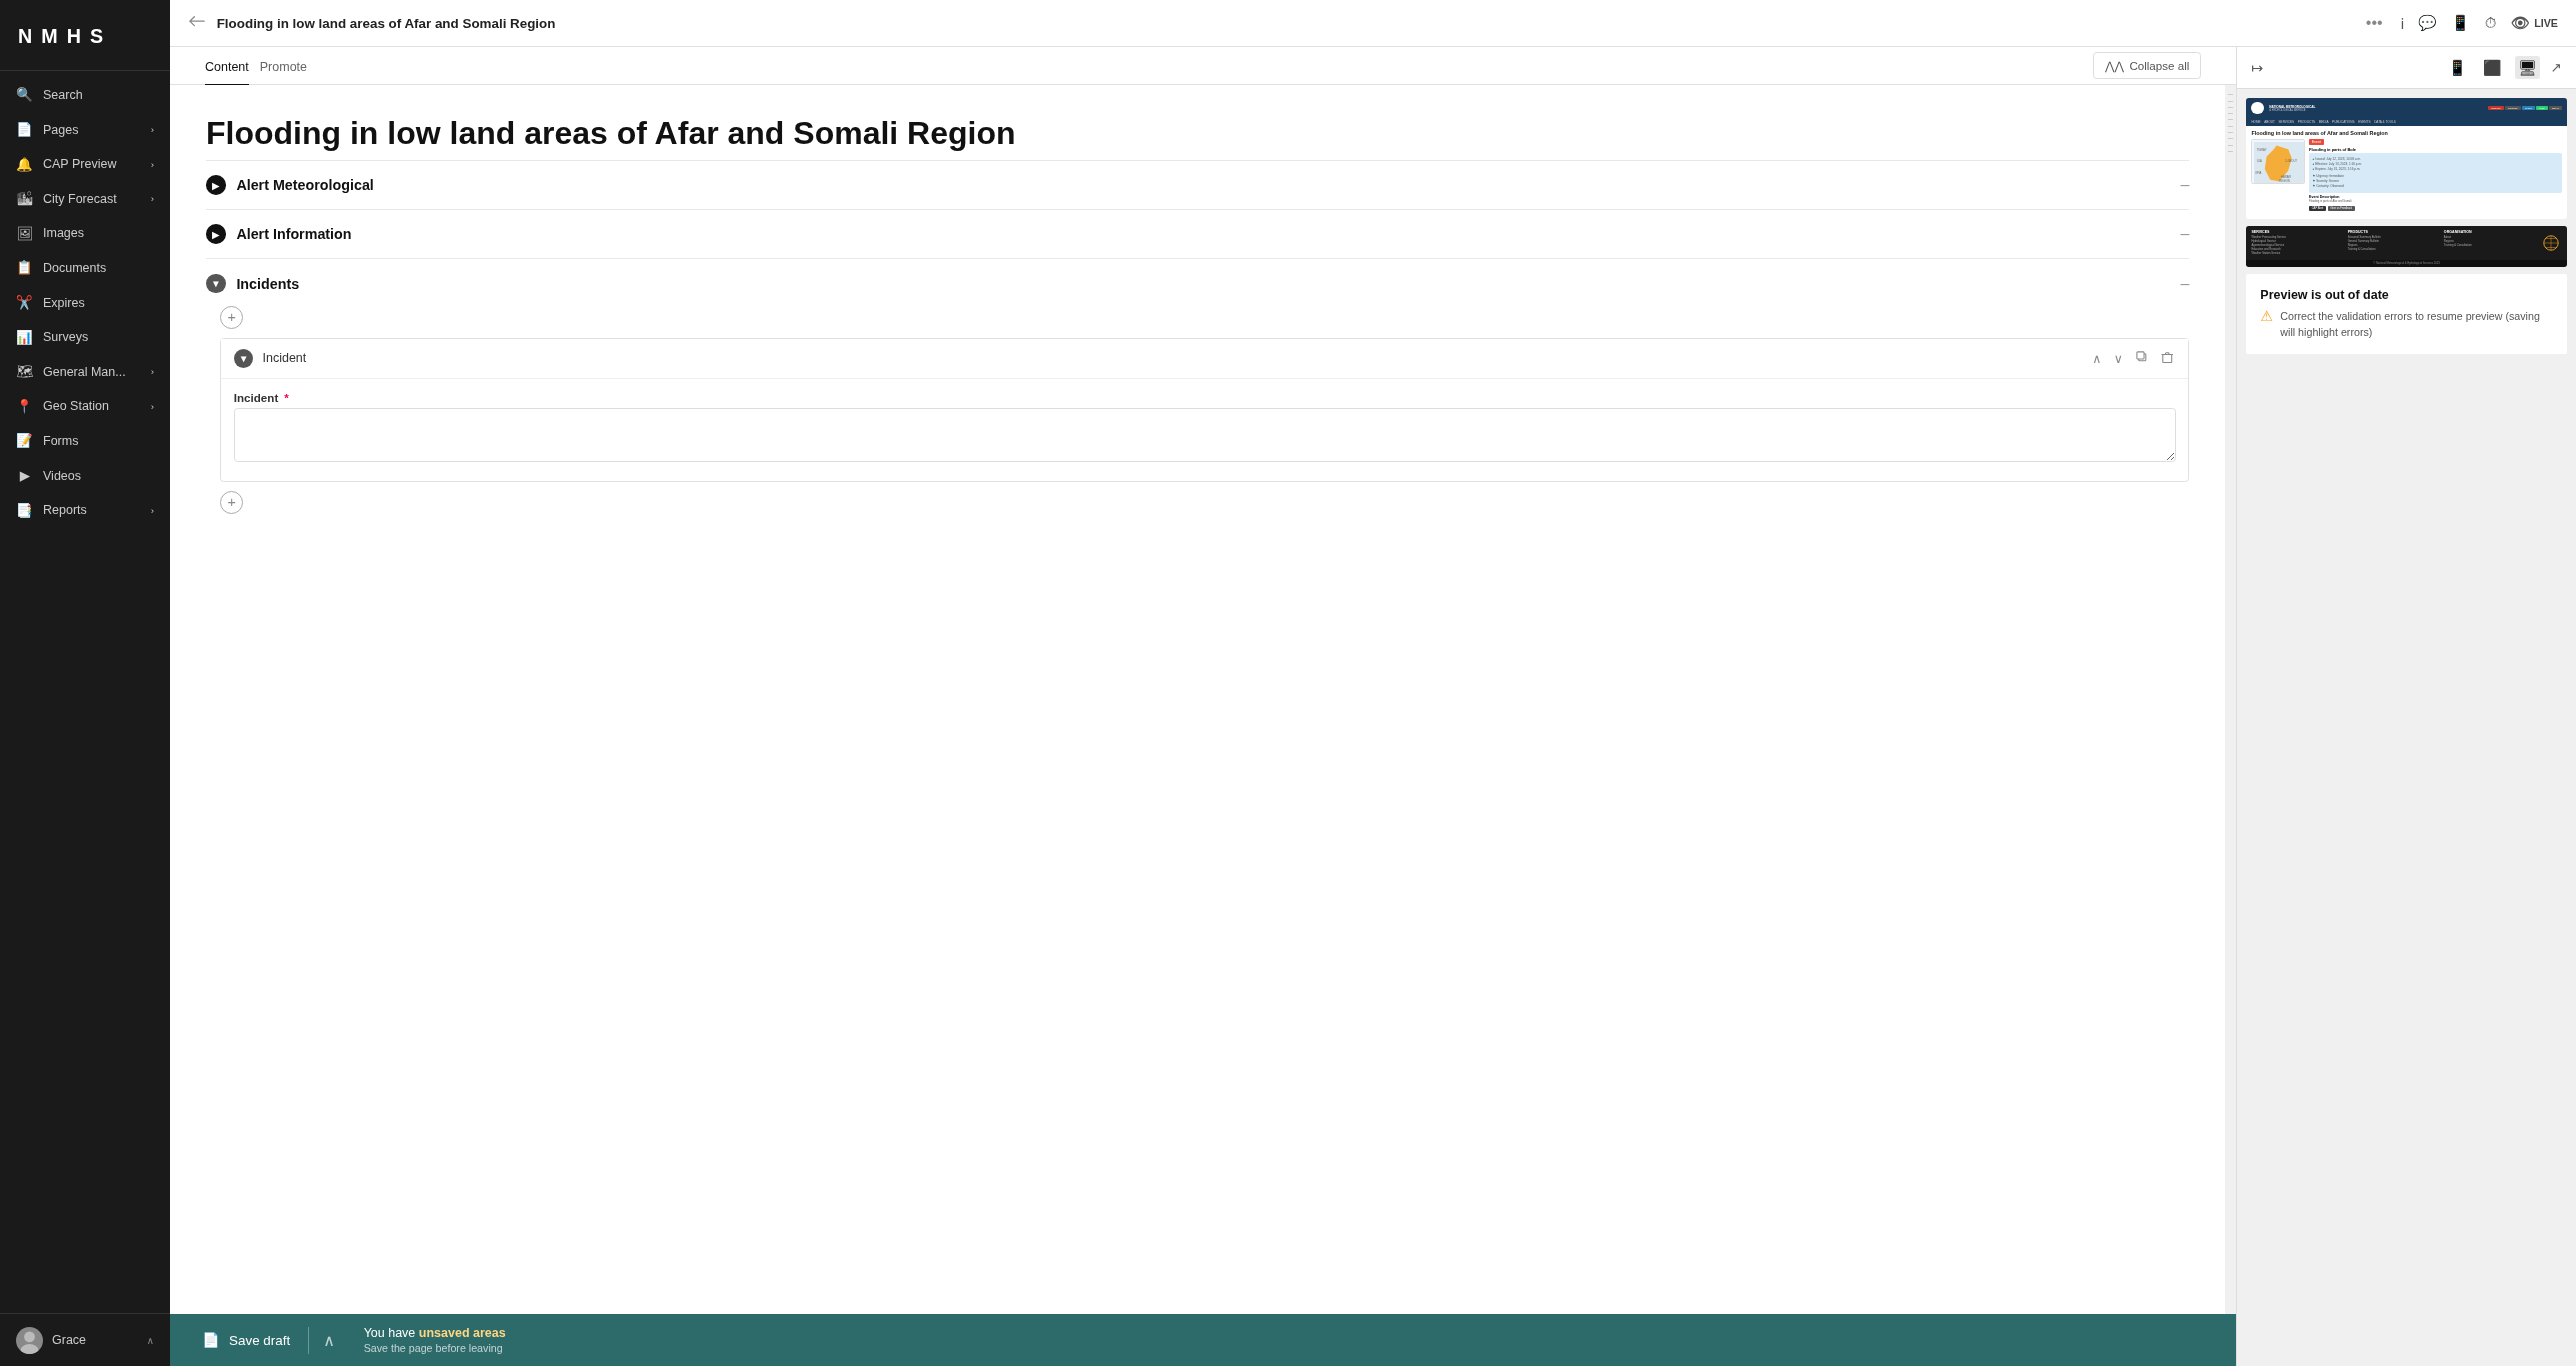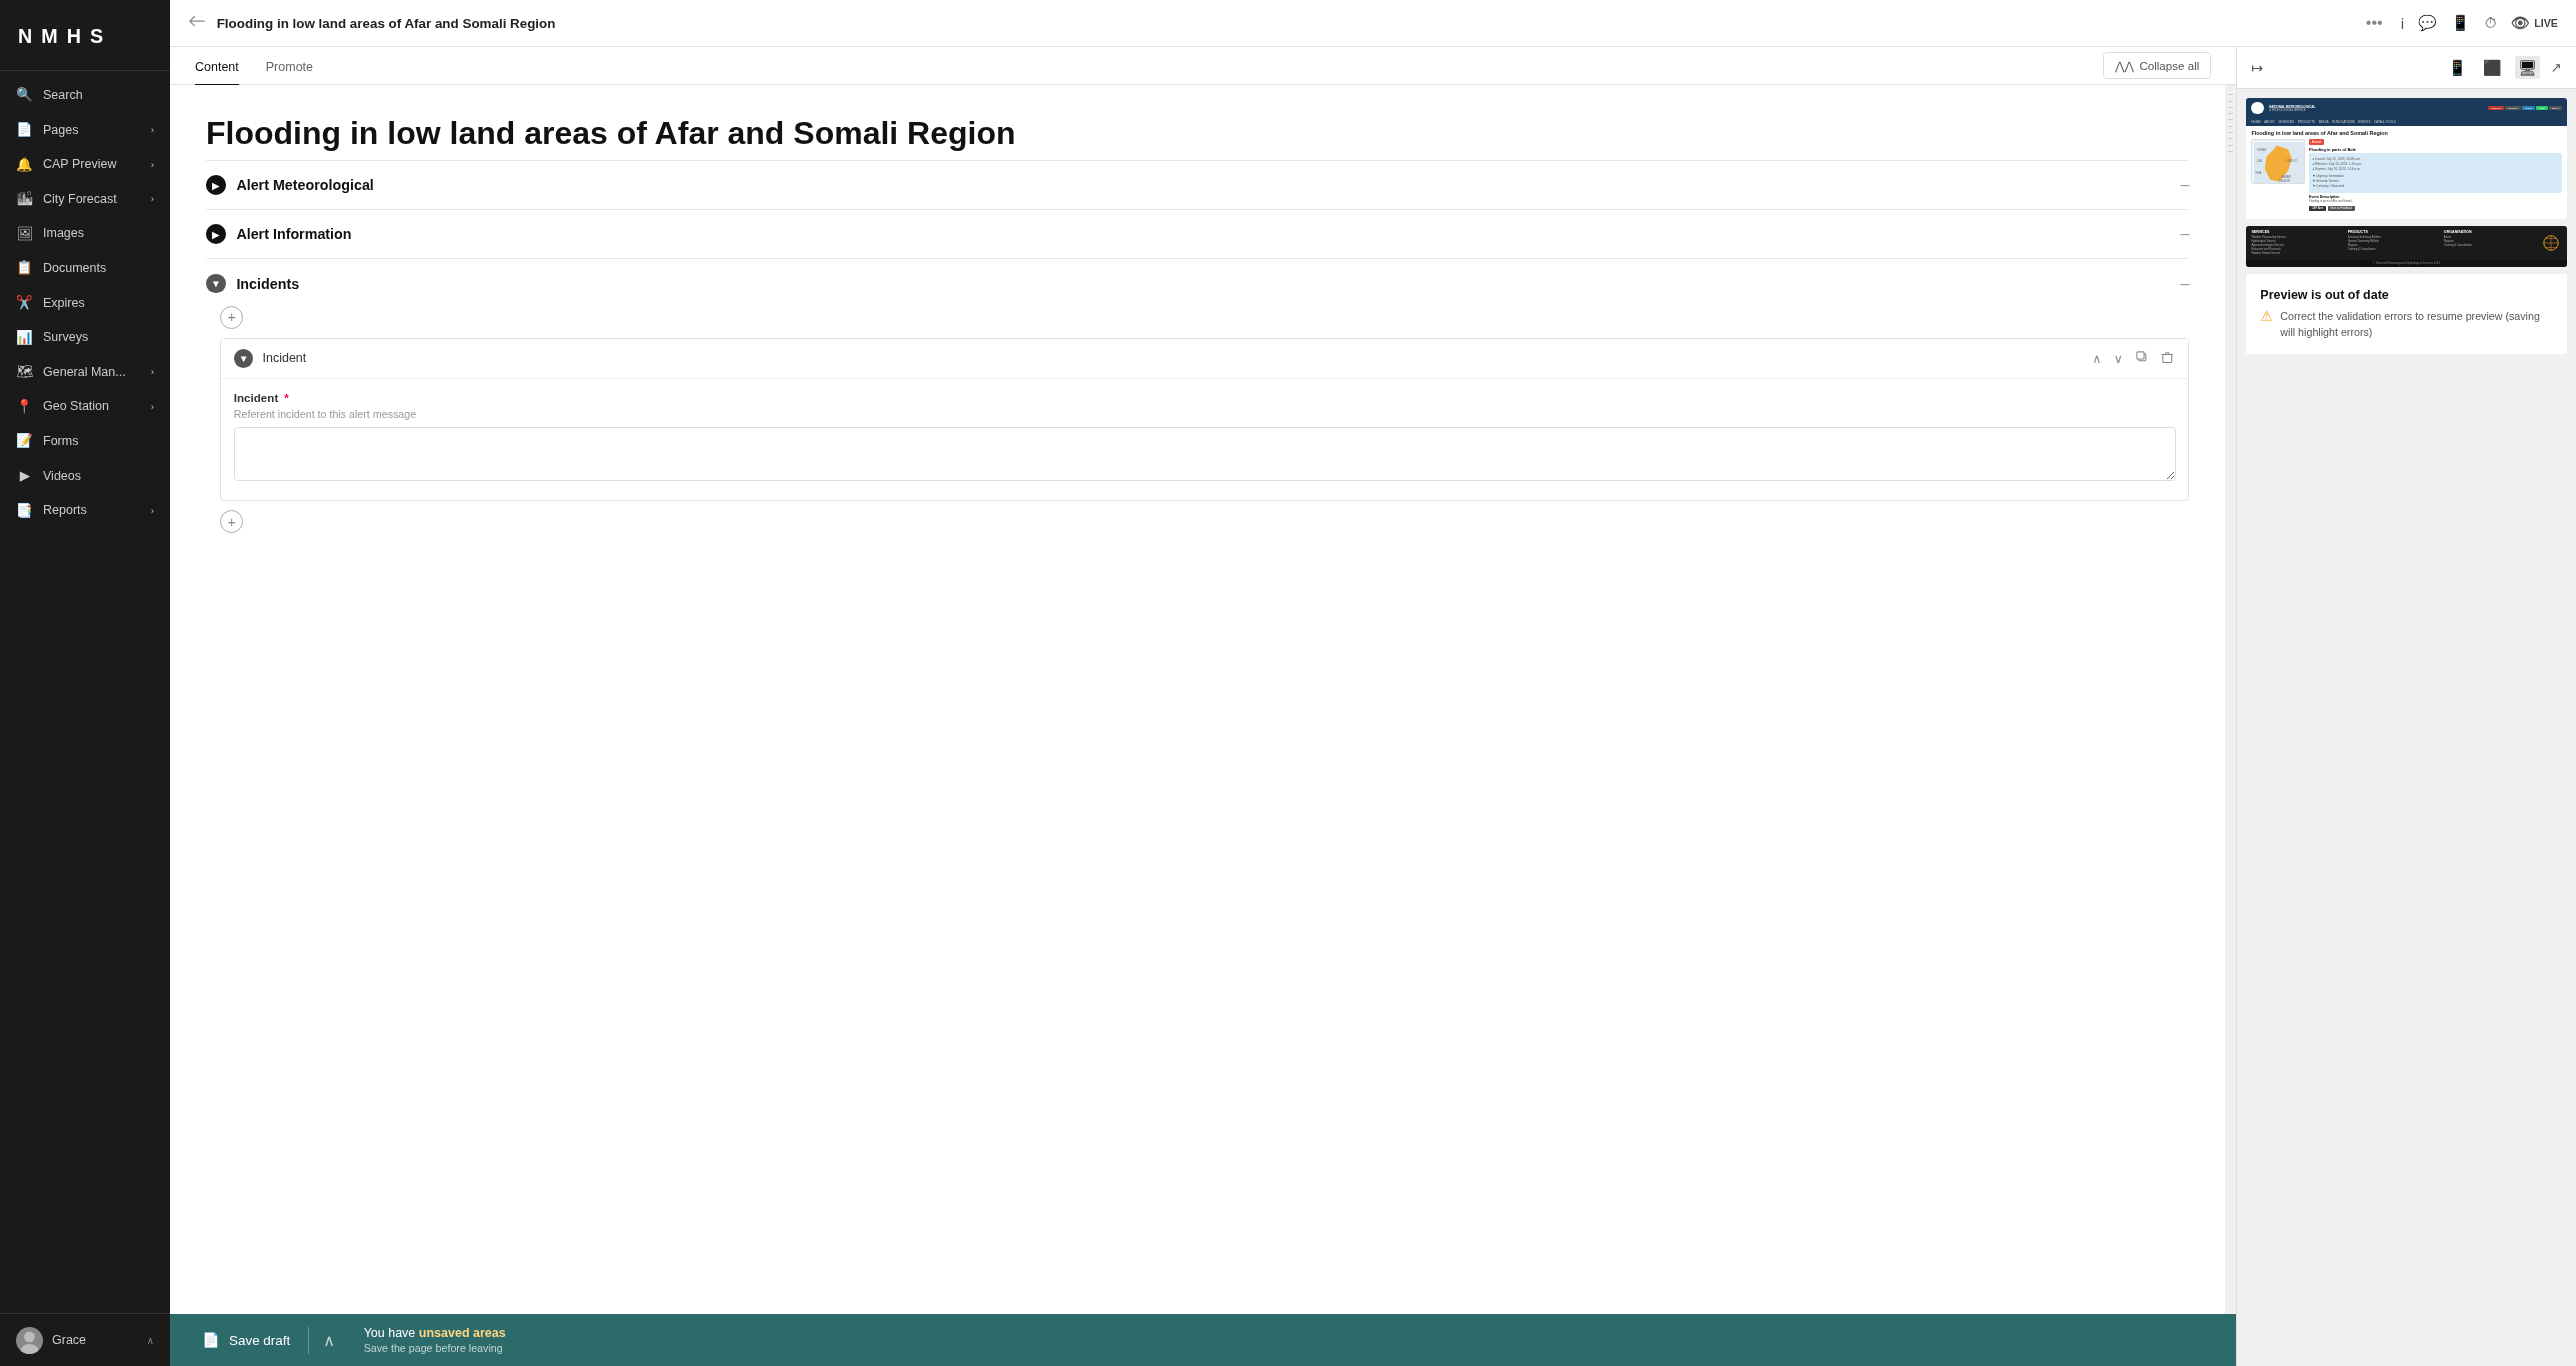--- a/index.html
+++ b/index.html
@@ -104,24 +104,24 @@
     .editor-panel {
       flex: 1;
       display: flex;
       flex-direction: column;
       overflow: hidden;
       background: #fff;
     }
     .editor-tabs {
       display: flex;
       align-items: center;
-      padding: 0 25px;
+      padding: 0 35px;
       border-bottom: 0.9px solid #e0e0e0;
       background: #fff;
-      gap: 27px;
+      gap: 11px;
     }
     .editor-tab {
       padding: 12.5px 0 10.7px;
       font-size: 12.5px;
       cursor: pointer;
       color: #666;
       border-bottom: 1.8px solid transparent;
       margin-bottom: -0.9px;
     }
     .editor-tab.active { color: #111; border-bottom: 1.8px solid #111; font-weight: 500; }
@@ -598,21 +598,20 @@
                           <path d="M1 4h12" stroke="#888" stroke-width="1.2" stroke-linecap="round"></path>
                         </svg>
                     </button>
                   </div>
                 </div>
                 <div class="incident-body">
                   <div class="field-label">
                     <span>Incident</span>
                     <span class="required">*</span>
                   </div>
-                  <div class="field-hint">Referent incident to this alert message</div>
                   <textarea class="field-textarea" placeholder="" style=""></textarea>
                 </div>
               </div>
 
               <div class="add-btn">+</div>
             </div>
           </div>
         </div>
 
         <div class="scroll-indicators">

